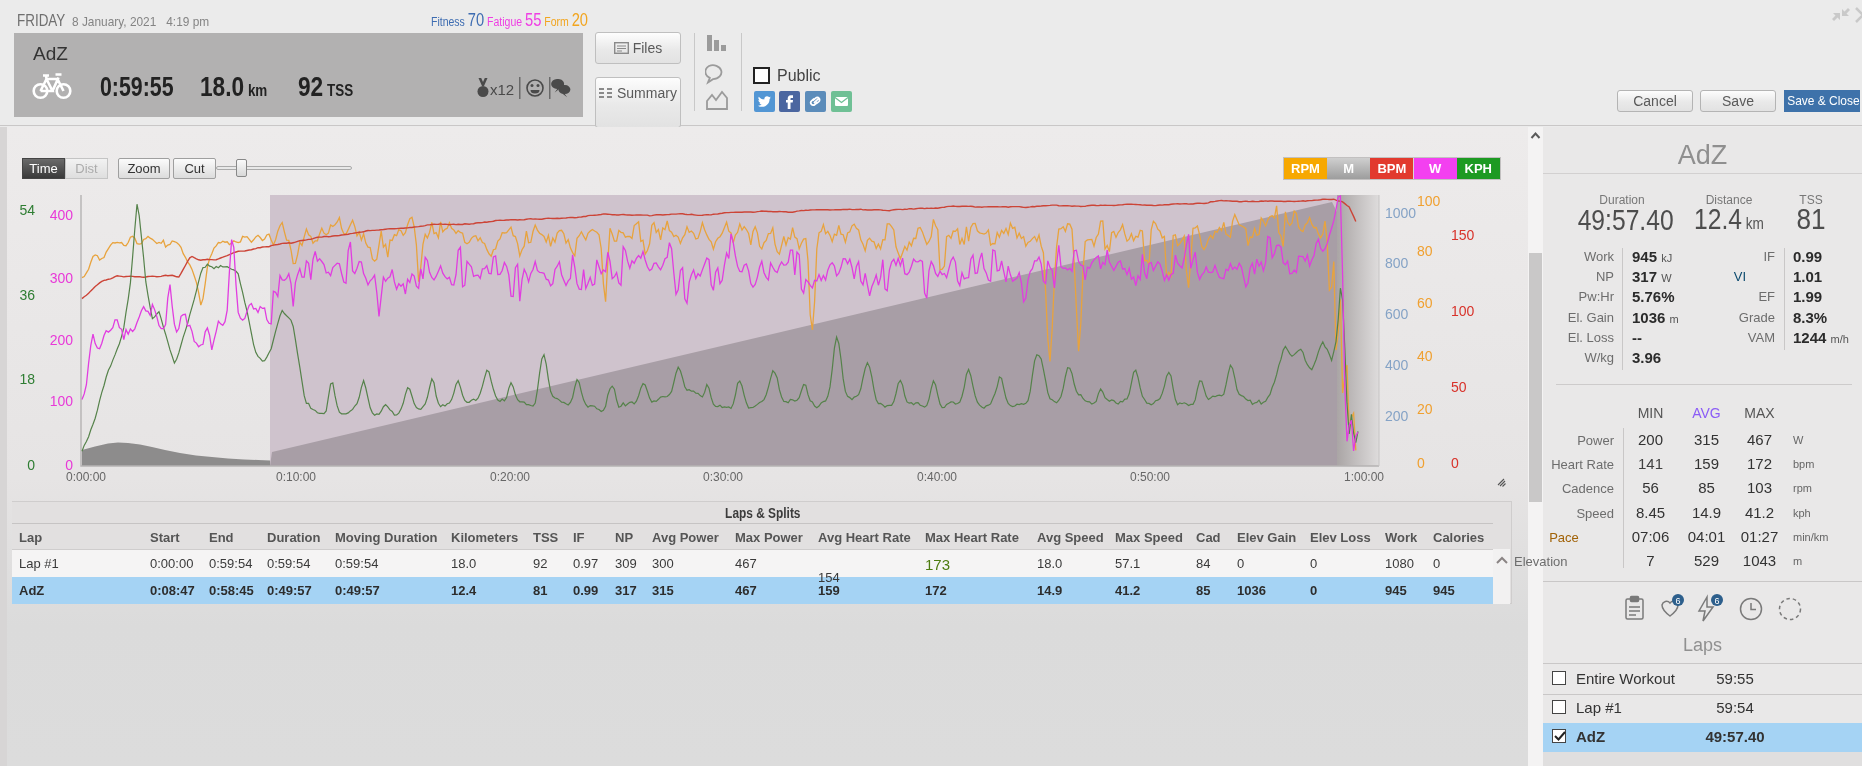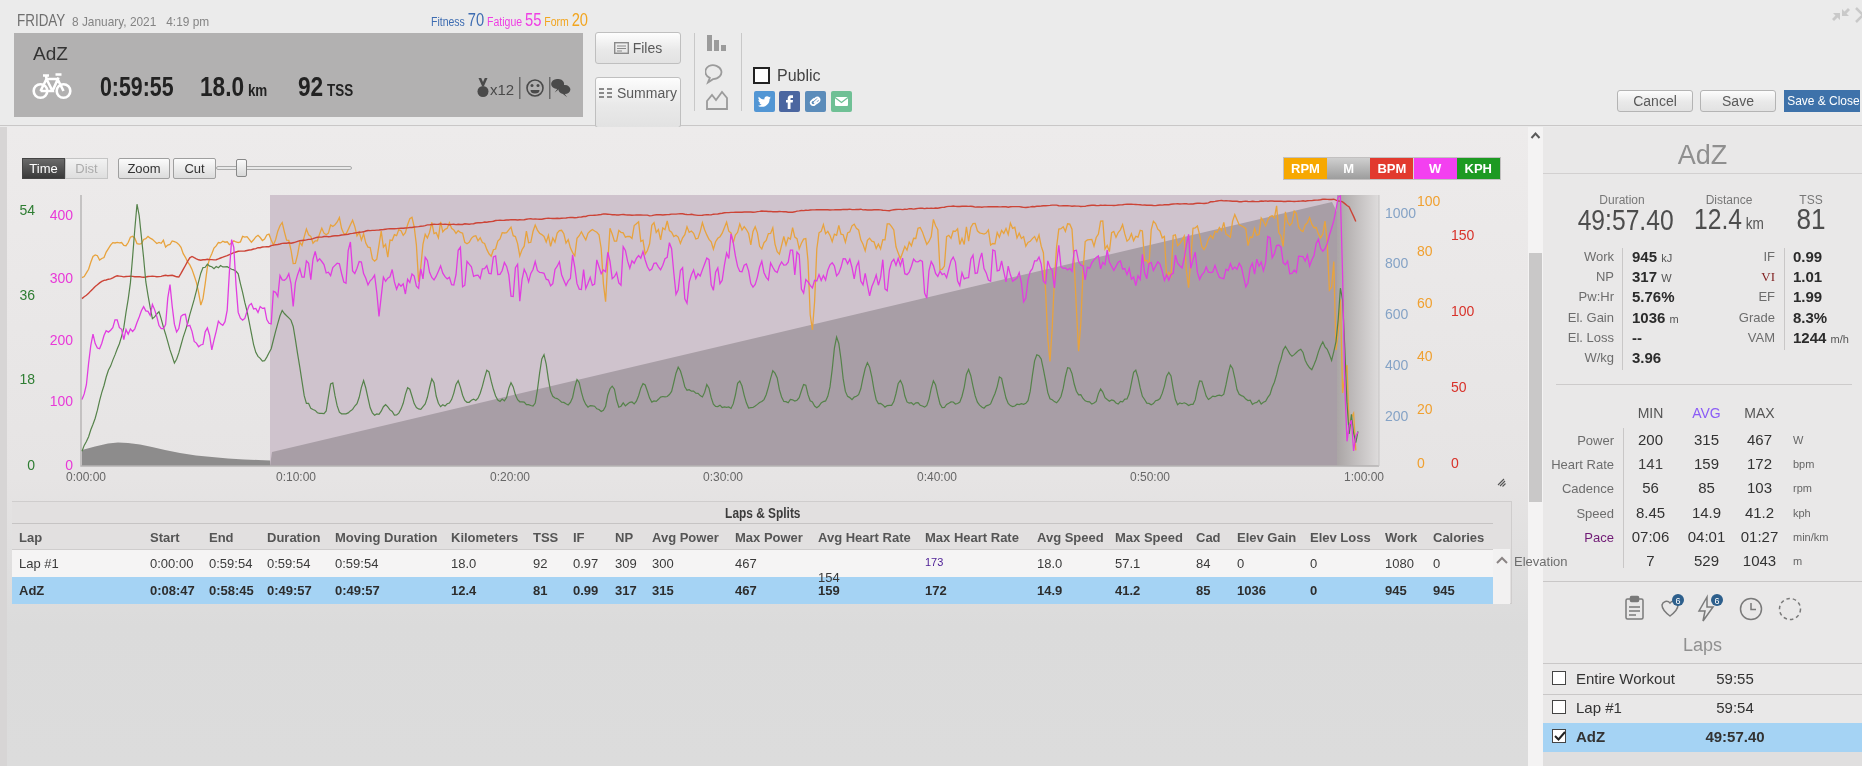--- a/index.html
+++ b/index.html
@@ -197,21 +197,21 @@
 <div class="abs" style="left:209px;top:556px;font-size:13px;color:#3a3a3a;white-space:nowrap;">0:59:54</div>
 <div class="abs" style="left:267px;top:556px;font-size:13px;color:#3a3a3a;white-space:nowrap;">0:59:54</div>
 <div class="abs" style="left:335px;top:556px;font-size:13px;color:#3a3a3a;white-space:nowrap;">0:59:54</div>
 <div class="abs" style="left:451px;top:556px;font-size:13px;color:#3a3a3a;white-space:nowrap;">18.0</div>
 <div class="abs" style="left:533px;top:556px;font-size:13px;color:#3a3a3a;white-space:nowrap;">92</div>
 <div class="abs" style="left:573px;top:556px;font-size:13px;color:#3a3a3a;white-space:nowrap;">0.97</div>
 <div class="abs" style="left:615px;top:556px;font-size:13px;color:#3a3a3a;white-space:nowrap;">309</div>
 <div class="abs" style="left:652px;top:556px;font-size:13px;color:#3a3a3a;white-space:nowrap;">300</div>
 <div class="abs" style="left:735px;top:556px;font-size:13px;color:#3a3a3a;white-space:nowrap;">467</div>
 <div class="abs" style="left:818px;top:556px;font-size:13px;color:#3a3a3a;white-space:nowrap;margin-top:14px;">154</div>
-<div class="abs" style="left:925px;top:556px;font-size:11px;color:#4c1d95;white-space:nowrap;">173</div>
+<div class="abs" style="left:925px;top:556px;font-size:15px;color:#4d7c0f;white-space:nowrap;">173</div>
 <div class="abs" style="left:1037px;top:556px;font-size:13px;color:#3a3a3a;white-space:nowrap;">18.0</div>
 <div class="abs" style="left:1115px;top:556px;font-size:13px;color:#3a3a3a;white-space:nowrap;">57.1</div>
 <div class="abs" style="left:1196px;top:556px;font-size:13px;color:#3a3a3a;white-space:nowrap;">84</div>
 <div class="abs" style="left:1237px;top:556px;font-size:13px;color:#3a3a3a;white-space:nowrap;">0</div>
 <div class="abs" style="left:1310px;top:556px;font-size:13px;color:#3a3a3a;white-space:nowrap;">0</div>
 <div class="abs" style="left:1385px;top:556px;font-size:13px;color:#3a3a3a;white-space:nowrap;">1080</div>
 <div class="abs" style="left:1433px;top:556px;font-size:13px;color:#3a3a3a;white-space:nowrap;">0</div>
 <div class="abs" style="left:19px;top:583px;font-size:13px;font-weight:bold;color:#2d2d2d;white-space:nowrap;">AdZ</div>
 <div class="abs" style="left:150px;top:583px;font-size:13px;font-weight:bold;color:#2d2d2d;white-space:nowrap;">0:08:47</div>
 <div class="abs" style="left:209px;top:583px;font-size:13px;font-weight:bold;color:#2d2d2d;white-space:nowrap;">0:58:45</div>
@@ -254,21 +254,21 @@
 <div class="abs" style="left:1632px;top:288.4px;font-size:15px;font-weight:bold;color:#2b2b2b;">5.76%</div>
 <div class="abs" style="left:1544px;top:309.59999999999997px;width:70px;text-align:right;font-size:13px;color:#6d6d6d;">El. Gain</div>
 <div class="abs" style="left:1632px;top:308.59999999999997px;font-size:15px;font-weight:bold;color:#2b2b2b;">1036 <span style="font-size:11px;font-weight:normal;color:#555;">m</span></div>
 <div class="abs" style="left:1544px;top:329.79999999999995px;width:70px;text-align:right;font-size:13px;color:#6d6d6d;">El. Loss</div>
 <div class="abs" style="left:1632px;top:328.79999999999995px;font-size:15px;font-weight:bold;color:#2b2b2b;">--</div>
 <div class="abs" style="left:1544px;top:349.99999999999994px;width:70px;text-align:right;font-size:13px;color:#6d6d6d;">W/kg</div>
 <div class="abs" style="left:1632px;top:348.99999999999994px;font-size:15px;font-weight:bold;color:#2b2b2b;">3.96</div>
 <div class="abs" style="left:1622px;top:248px;width:1px;height:122px;background:#c9c7c7;"></div>
 <div class="abs" style="left:1705px;top:249px;width:70px;text-align:right;font-size:13px;color:#6d6d6d;">IF</div>
 <div class="abs" style="left:1793px;top:248px;font-size:15px;font-weight:bold;color:#2b2b2b;">0.99</div>
-<div class="abs" style="left:1705px;top:269.2px;width:70px;text-align:right;font-size:13px;color:#7f1d1d;font-family:Liberation Serif, serif;">VI</div>
+<div class="abs" style="left:1705px;top:269.2px;width:70px;text-align:center;font-size:13px;color:#0c4a6e;">VI</div>
 <div class="abs" style="left:1793px;top:268.2px;font-size:15px;font-weight:bold;color:#2b2b2b;">1.01</div>
 <div class="abs" style="left:1705px;top:289.4px;width:70px;text-align:right;font-size:13px;color:#6d6d6d;">EF</div>
 <div class="abs" style="left:1793px;top:288.4px;font-size:15px;font-weight:bold;color:#2b2b2b;">1.99</div>
 <div class="abs" style="left:1705px;top:309.59999999999997px;width:70px;text-align:right;font-size:13px;color:#6d6d6d;">Grade</div>
 <div class="abs" style="left:1793px;top:308.59999999999997px;font-size:15px;font-weight:bold;color:#2b2b2b;">8.3%</div>
 <div class="abs" style="left:1705px;top:329.79999999999995px;width:70px;text-align:right;font-size:13px;color:#6d6d6d;">VAM</div>
 <div class="abs" style="left:1793px;top:328.79999999999995px;font-size:15px;font-weight:bold;color:#2b2b2b;">1244 <span style="font-size:11px;font-weight:normal;color:#555;">m/h</span></div>
 <div class="abs" style="left:1784px;top:248px;width:1px;height:102px;background:#c9c7c7;"></div>
 <div class="abs" style="left:1556px;top:384px;width:296px;height:1px;background:#cdcbcb;"></div>
 <div class="abs" style="left:1628px;top:405px;width:45px;text-align:center;font-size:14px;color:#555;">MIN</div>
@@ -287,21 +287,21 @@
 <div class="abs" style="left:1514px;top:481.4px;width:100px;text-align:right;font-size:13px;color:#6d6d6d;">Cadence</div>
 <div class="abs" style="left:1628px;top:479.4px;width:45px;text-align:center;font-size:15px;color:#333;">56</div>
 <div class="abs" style="left:1684px;top:479.4px;width:45px;text-align:center;font-size:15px;color:#333;">85</div>
 <div class="abs" style="left:1737px;top:479.4px;width:45px;text-align:center;font-size:15px;color:#333;">103</div>
 <div class="abs" style="left:1793px;top:482.4px;font-size:11px;color:#666;">rpm</div>
 <div class="abs" style="left:1514px;top:505.59999999999997px;width:100px;text-align:right;font-size:13px;color:#6d6d6d;">Speed</div>
 <div class="abs" style="left:1628px;top:503.59999999999997px;width:45px;text-align:center;font-size:15px;color:#333;">8.45</div>
 <div class="abs" style="left:1684px;top:503.59999999999997px;width:45px;text-align:center;font-size:15px;color:#333;">14.9</div>
 <div class="abs" style="left:1737px;top:503.59999999999997px;width:45px;text-align:center;font-size:15px;color:#333;">41.2</div>
 <div class="abs" style="left:1793px;top:506.59999999999997px;font-size:11px;color:#666;">kph</div>
-<div class="abs" style="left:1514px;top:529.8px;width:100px;text-align:right;font-size:13px;color:#701a75;">Pace</div>
+<div class="abs" style="left:1514px;top:529.8px;width:100px;text-align:center;font-size:13px;color:#a16207;">Pace</div>
 <div class="abs" style="left:1628px;top:527.8px;width:45px;text-align:center;font-size:15px;color:#333;">07:06</div>
 <div class="abs" style="left:1684px;top:527.8px;width:45px;text-align:center;font-size:15px;color:#333;">04:01</div>
 <div class="abs" style="left:1737px;top:527.8px;width:45px;text-align:center;font-size:15px;color:#333;">01:27</div>
 <div class="abs" style="left:1793px;top:530.8px;font-size:11px;color:#666;">min/km</div>
 <div class="abs" style="left:1514px;top:554.0px;width:100px;text-align:left;font-size:13px;color:#6d6d6d;">Elevation</div>
 <div class="abs" style="left:1628px;top:552.0px;width:45px;text-align:center;font-size:15px;color:#333;">7</div>
 <div class="abs" style="left:1684px;top:552.0px;width:45px;text-align:center;font-size:15px;color:#333;">529</div>
 <div class="abs" style="left:1737px;top:552.0px;width:45px;text-align:center;font-size:15px;color:#333;">1043</div>
 <div class="abs" style="left:1793px;top:555.0px;font-size:11px;color:#666;">m</div>
 <div class="abs" style="left:1623px;top:428px;width:1px;height:140px;background:#c9c7c7;"></div>

